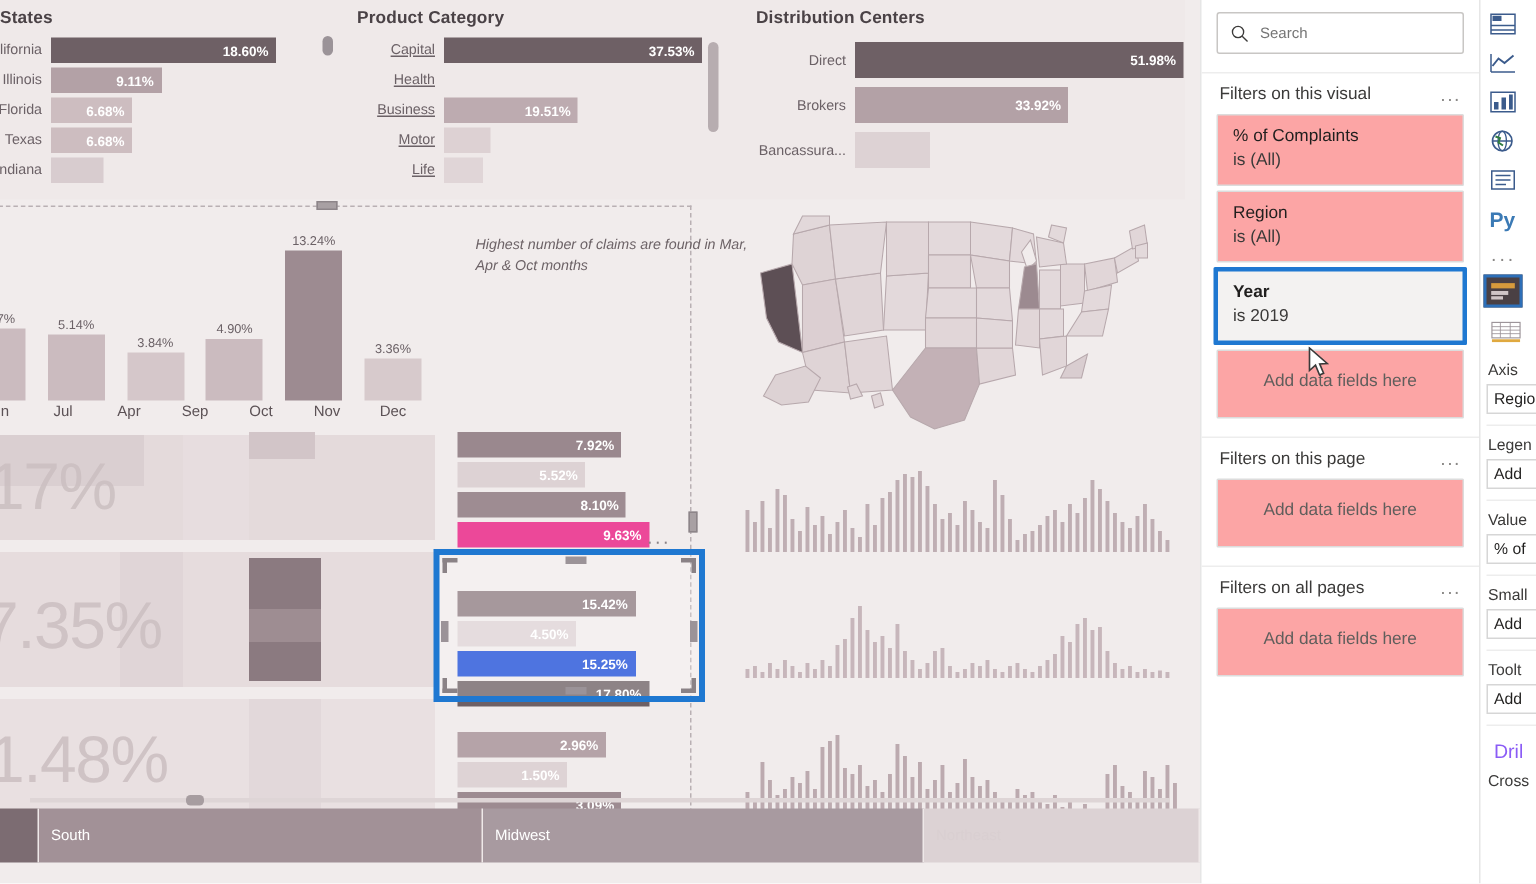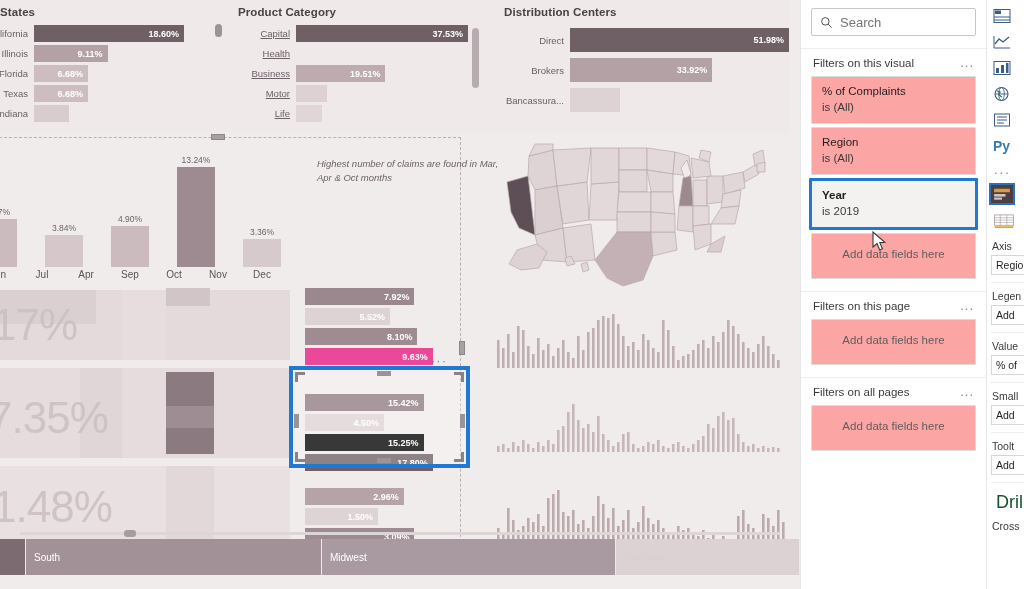--- a/index.html
+++ b/index.html
@@ -136,21 +136,21 @@
     position: absolute; left: 800px; top: 0; width: 186px; height: 589px;
     background: #ffffff; border-left: 1px solid #e6e6e6;
     font-family: "Liberation Sans", sans-serif;
   }
   .search-wrap { padding: 8px 10px 6px 10px; }
   .searchbox {
     height: 28px; border: 1px solid #c8c6c4; border-radius: 2px; background: #fff;
     display: flex; align-items: center; padding: 0 8px; gap: 7px;
   }
   .searchbox input {
-    border: none; outline: none; font-size: 13px; color: #323130; width: 100%;
+    border: none; outline: none; font-size: 10px; color: #323130; width: 100%;
     font-family: "Liberation Sans", sans-serif; background: transparent;
   }
   .search-ico { width: 13px; height: 13px; flex: 0 0 auto; }
 
   .grp-head {
     display: flex; align-items: center; justify-content: space-between;
     padding: 8px 12px 4px 12px;
   }
   .grp-title { font-size: 11.5px; color: #3b3a39; }
   .grp-dots { font-size: 13px; color: #8a8886; letter-spacing: 1px; line-height: 8px; }
@@ -186,21 +186,21 @@
     background: #4a4044; display: flex; align-items: center; justify-content: center;
   }
   .fieldwell { padding: 4px 0 0 4px; }
   .fw-label { font-size: 10.5px; color: #3b3a39; margin: 7px 0 3px 1px; }
   .fw-box {
     border: 1px solid #d6d6d6; background: #fff; font-size: 10.5px; color: #201f1e;
     padding: 3px 4px; height: 20px; overflow: hidden; white-space: nowrap;
     width: 44px;
   }
   .fw-div { height: 1px; background: #ededed; margin: 7px 0 0 0; }
-  .fw-head { font-size: 18px; color: #14532d; margin: 9px 0 4px 5px; font-weight: normal; }
+  .fw-head { font-size: 13px; color: #8b5cf6; margin: 9px 0 4px 5px; font-weight: normal; }
 </style>
 </head>
 <body>
 
 <div id="root">
 
   <div class="canvas">
 
     <div class="topband">
 
@@ -344,20 +344,24 @@
       <div class="handle dash" style="left:236px;top:-4px;"></div>
       <div class="handle dash" style="left:236px;bottom:-4px;"></div>
 
       <div class="handle" style="right:-5px;top:203px;width:6px;height:14px;"></div>
 
       <div id="month-chart">
         <div class="mc-cols">
           <div class="mc-col">
             <div class="mc-val">5.77%</div>
             <div class="mc-bar" style="height:43%;background:#cbbbbf"></div>
+          </div>
+          <div class="mc-col">
+            <div class="mc-val">5.14%</div>
+            <div class="mc-bar" style="height:39%;background:#cbbbbf"></div>
           </div>
           <div class="mc-col">
             <div class="mc-val">3.84%</div>
             <div class="mc-bar" style="height:29%;background:#d5c7ca"></div>
           </div>
           <div class="mc-col">
             <div class="mc-val">4.90%</div>
             <div class="mc-bar" style="height:37%;background:#cbbbbf"></div>
           </div>
           <div class="mc-col">
@@ -410,21 +414,21 @@
           <div class="bl-bar" style="width:78%;background:#8d7b81">
             <span class="bl-val">15.42%</span>
             </div>
         </div>
         <div class="bl-row">
           <div class="bl-bar" style="width:52%;background:#ded3d5">
             <span class="bl-val">4.50%</span>
             </div>
         </div>
         <div class="bl-row">
-          <div class="bl-bar" style="width:78%;background:#000000">
+          <div class="bl-bar" style="width:78%;background:#1d4ed8">
             <span class="bl-val">15.25%</span>
             </div>
         </div>
         <div class="bl-row">
           <div class="bl-bar" style="width:84%;background:#6e6065">
             <span class="bl-val">17.80%</span>
             </div>
         </div>
 
         <div style="height:14px"></div>

